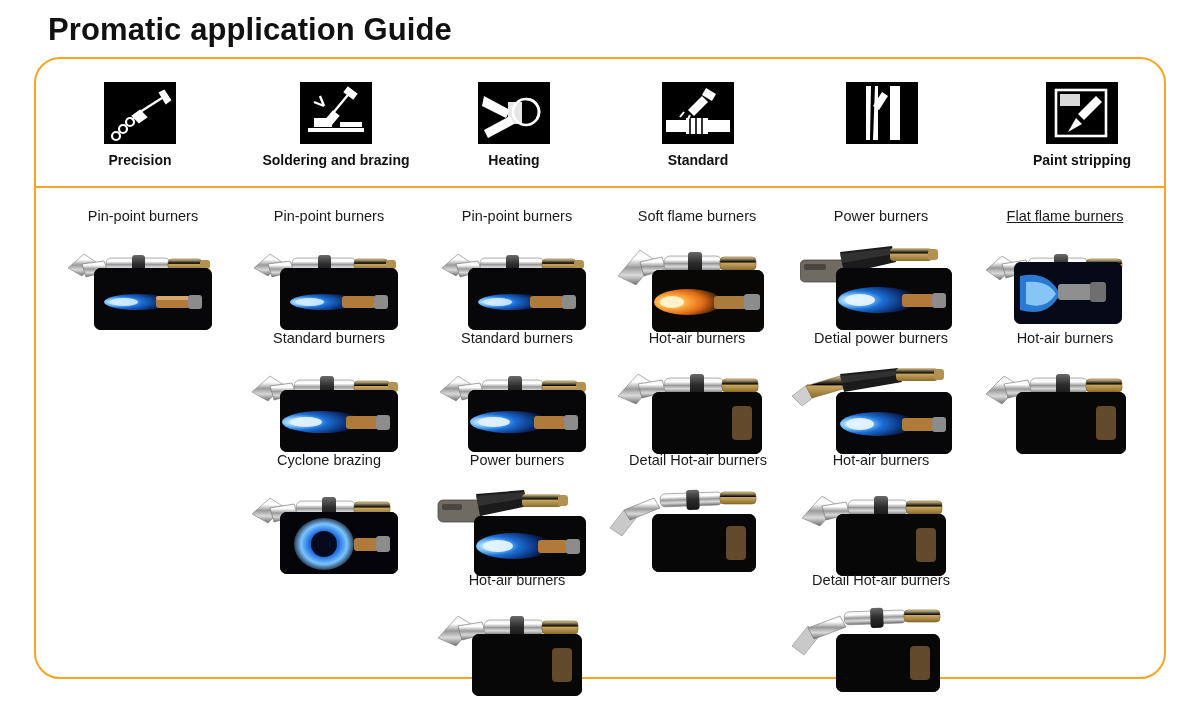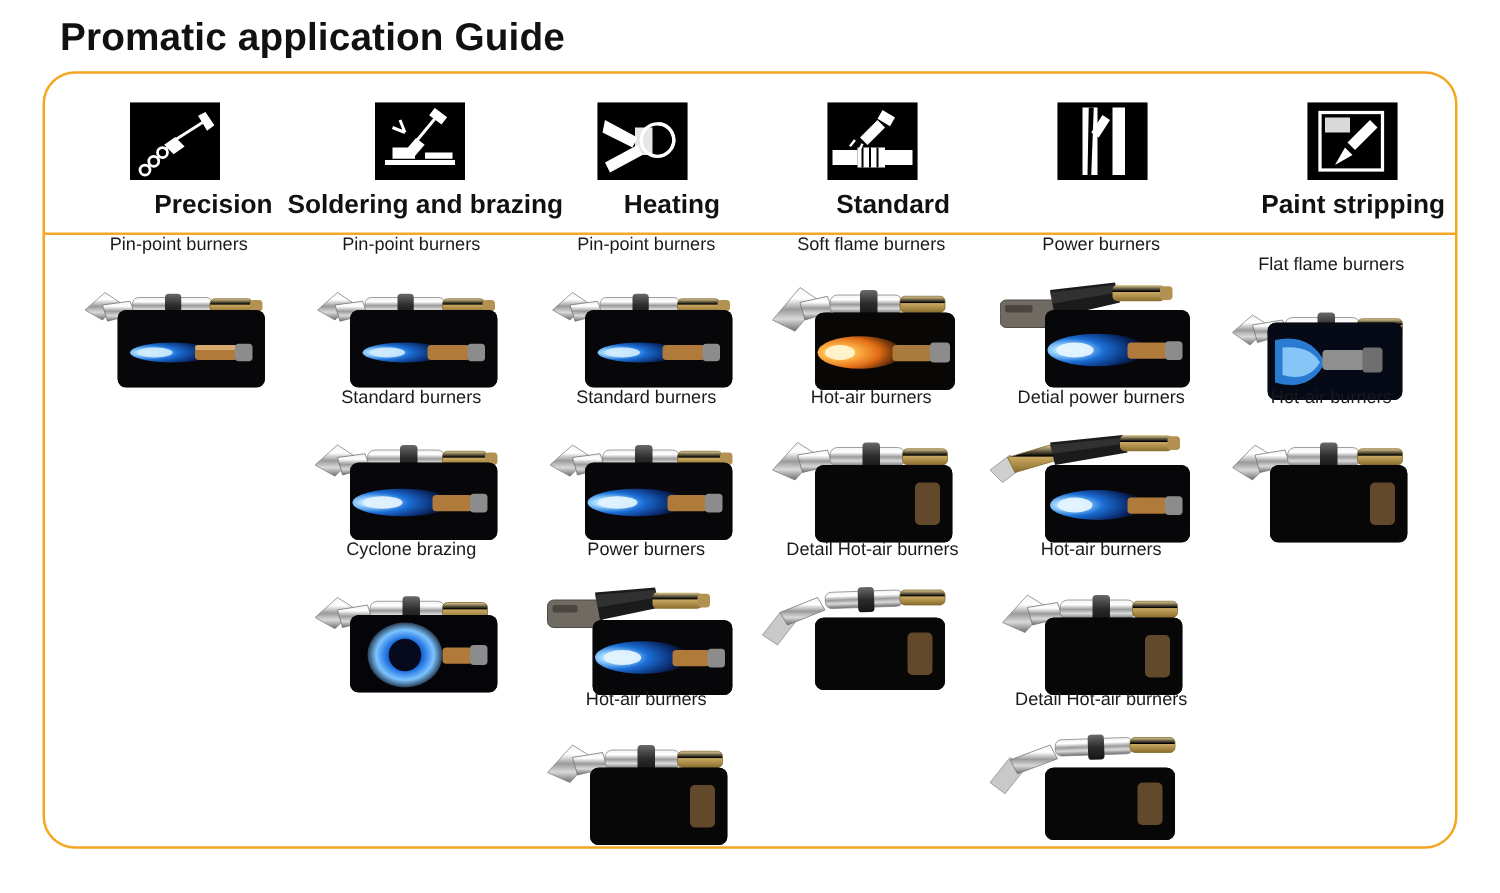--- a/index.html
+++ b/index.html
@@ -50,36 +50,36 @@
   .icon-box {
     width: 72px;
     height: 62px;
     background: #000;
     margin: 0 auto 8px auto;
     position: relative;
     overflow: hidden;
   }
   .icon-box svg { display: block; }
   .col-name {
-    font-size: 21px;
+    font-size: 14px;
     font-weight: bold;
     color: #111;
     white-space: nowrap;
-    text-align: right;
   }
   
   .item {
     position: absolute;
   }
   .item-label {
     font-size: 14.5px;
     color: #1a1a1a;
     text-align: center;
     white-space: nowrap;
     line-height: 16px;
+    margin-top: 20px;
   }
   .item-visual {
     position: relative;
     margin-top: 4px;
     height: 86px;
   }
   
   .torch {
     position: absolute;
     left: 0;
@@ -607,21 +607,21 @@
           <path d="M24 20 h52"></path>
           <path d="M20 29 h58"></path>
           <path d="M24 38 h52"></path>
         </g>
         <rect x="74" y="12" width="20" height="34" rx="4" fill="#6d5130" opacity="0.9"></rect>
       </svg>
     </div>
   </div>
 </div>
 
-<div class="item" style="left:984px; top:204px; width:162px;">
+<div class="item" style="left:984px; top:188px; width:162px;text-decoration:underline;">
   <div class="item-label">Flat flame burners</div>
   <div class="item-visual">
     <svg class="torch" width="162" height="62" viewBox="0 0 162 62">
       <path d="M2 36 l16 -14 l14 9 l-16 15 z" fill="url(#chrome)" stroke="#7d7d7d" stroke-width="0.6"></path>
       <path d="M18 30 l24 -4 l4 11 l-24 7 z" fill="url(#chrome)" stroke="#6f6f6f" stroke-width="0.6"></path>
       <rect x="44" y="24" width="60" height="14" rx="6" fill="url(#chrome)" stroke="#808080" stroke-width="0.6"></rect>
       <rect x="70" y="20" width="14" height="21" rx="3" fill="url(#darkgrip)"></rect>
       <rect x="102" y="25" width="36" height="12" rx="4" fill="url(#brass)" stroke="#7c6327" stroke-width="0.6"></rect>
     </svg>
     <div class="flame-photo" style="left:30px; top:34px; width:108px; height:62px;">

